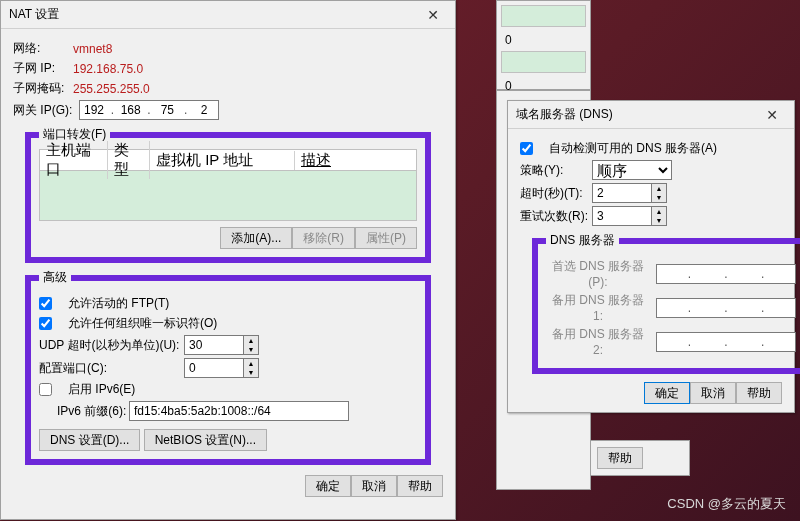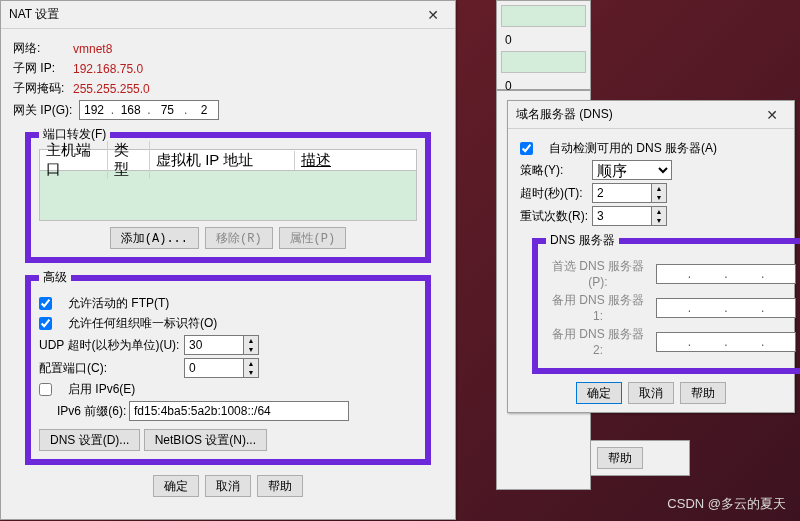--- a/index.html
+++ b/index.html
@@ -25,21 +25,21 @@
   .lab { width: 60px; }
   .val { color: #b91c1c; }
   .ipfld { display: flex; border: 1px solid #7a7a7a; background: #fff; height: 20px; align-items:center;}
   .ipfld span { width: 32px; text-align: center; font-size: 12px;}
   .ipfld .dot { width: 10px; text-align:center; color:#555;}
   fieldset { border: 6px solid #6d28d9; margin: 6px 12px; padding: 6px 8px 8px 8px;}
   legend { font-size: 12px; padding: 0 4px;}
   .table-hdr { display: flex; background: #fff; border: 1px solid #c0c0c0; height: 22px; align-items:center;}
   .table-hdr > div { border-right: 1px solid #d0d0d0; padding: 0 6px; font-size: 15px;}
   .table-body { background: #d4edda; border: 1px solid #c0c0c0; border-top: none; height: 50px;}
-  .btnrow { display: flex; justify-content: center; gap: 6px; margin-top: 6px; font-family: Liberation Mono, monospace;}
+  .btnrow { display: flex; justify-content: flex-end; margin-top: 6px;}
   button {
     font-family: inherit; font-size: 12px; height: 22px; padding: 0 10px;
     background: #e1e1e1; border: 1px solid #adadad; cursor: pointer;
   }
   button:disabled { color: #888; }
   .cb { display: flex; align-items: center; gap: 16px; margin: 3px 0;}
   .cb input { margin: 0;}
   input[type=text], input.num {
     border: 1px solid #7a7a7a; height: 20px; font-size: 12px; padding: 0 4px; background:#fff;
   }

